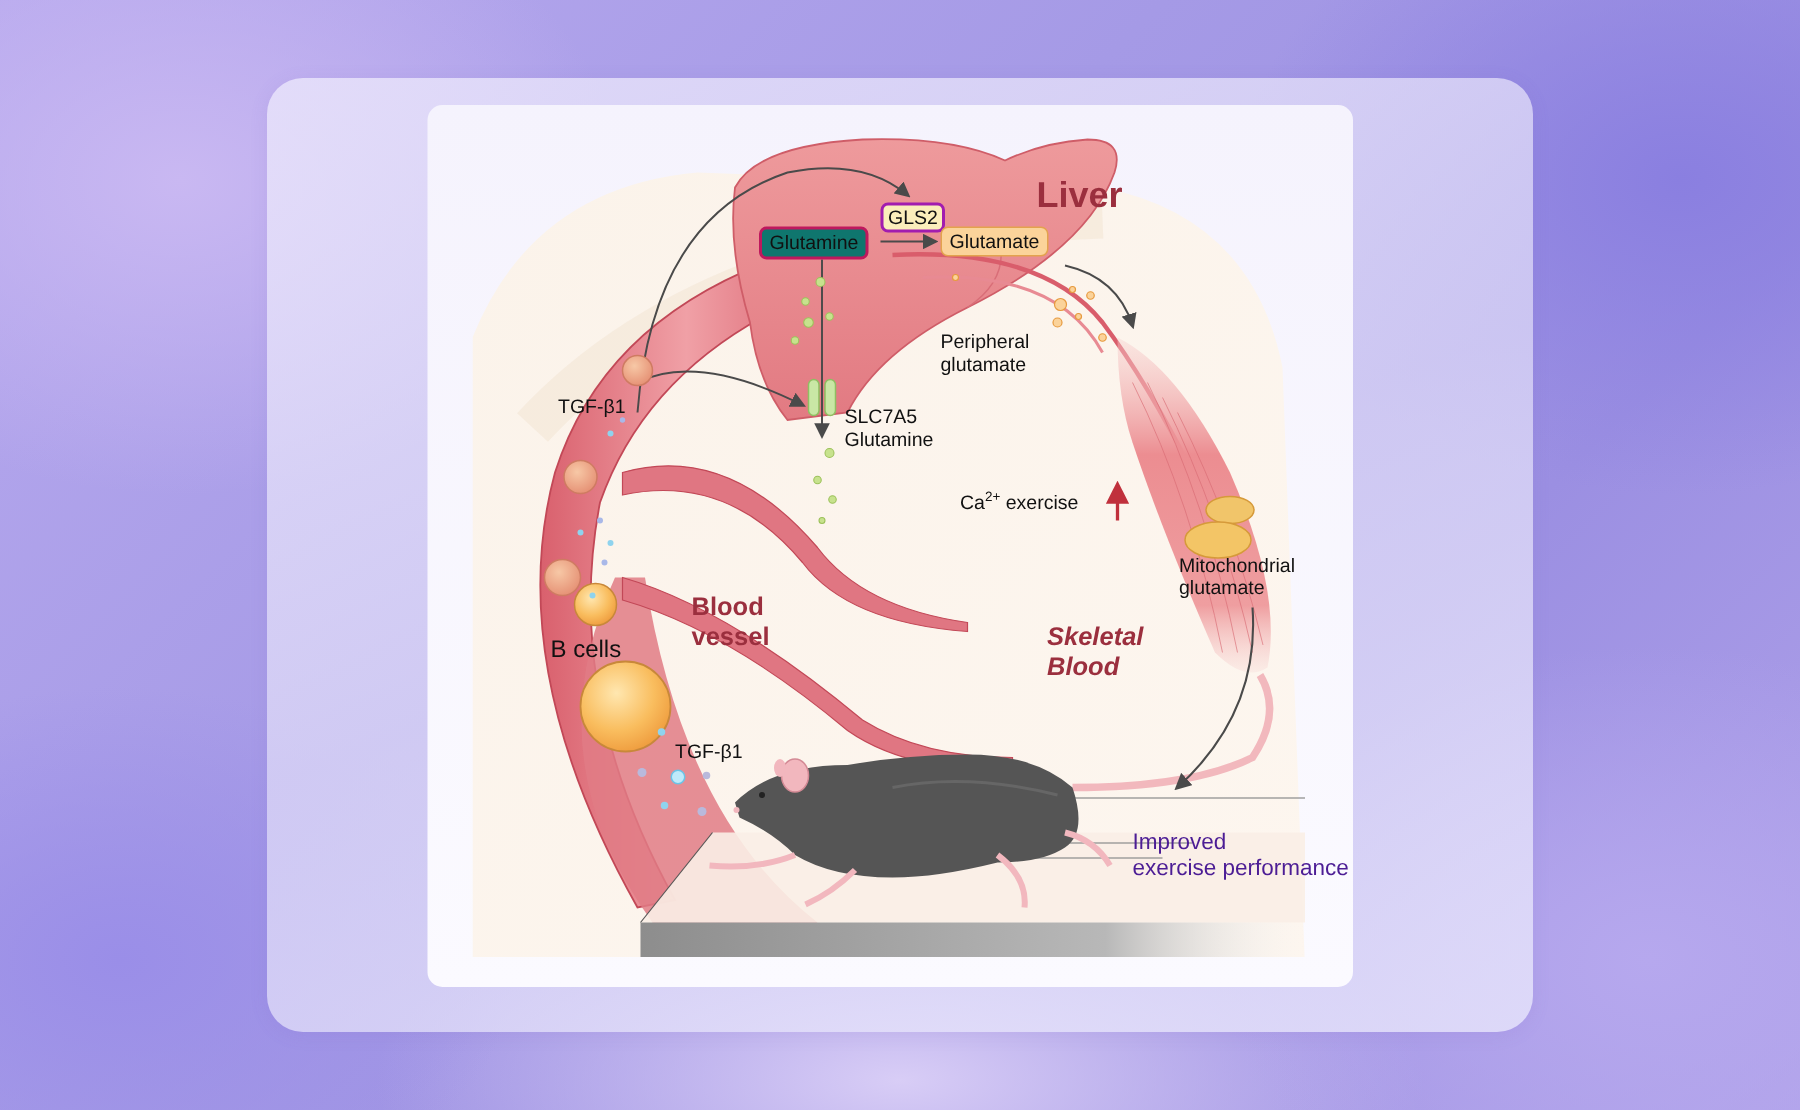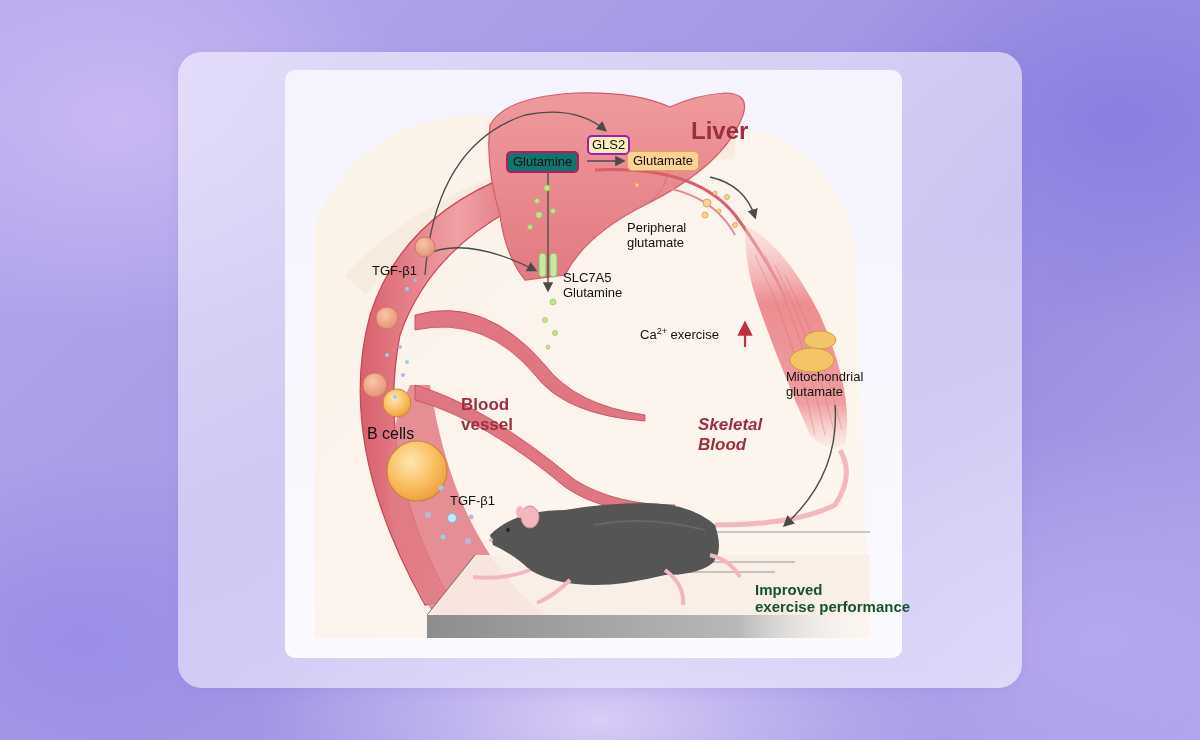--- a/index.html
+++ b/index.html
@@ -217,17 +217,17 @@
 
   <div class="lbl big c" style="left:383px;top:330px;font-style:italic;">
     <div>Skeletal</div>
     <div>Blood</div>
   </div>
 
   <div class="lbl" style="left:52px;top:340px;font-weight:normal;font-size:16px;line-height:18px;">B cells</div>
 
   <div class="lbl" style="left:135px;top:408px;">TGF-β1</div>
 
-  <div class="lbl c" style="left:440px;top:496px;font-weight:bold;font-size:15px;line-height:17px;color:#14532d;">
+  <div class="lbl c" style="left:440px;top:468px;font-weight:normal;font-size:15px;line-height:17px;color:#4c1d95;">
     <div>Improved</div>
     <div>exercise performance</div>
   </div>
 </div>
 
 </body></html>

